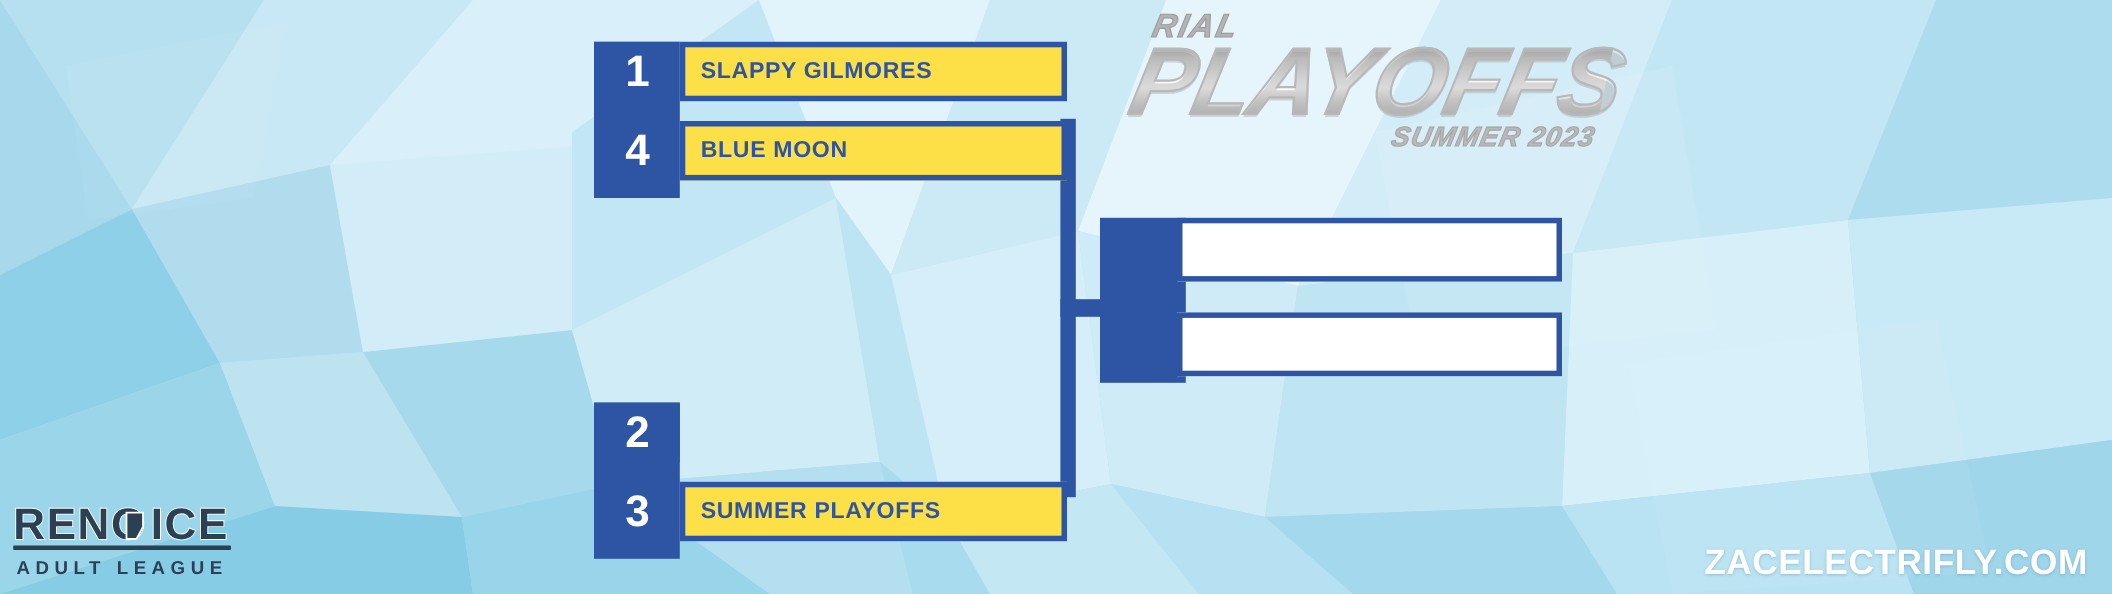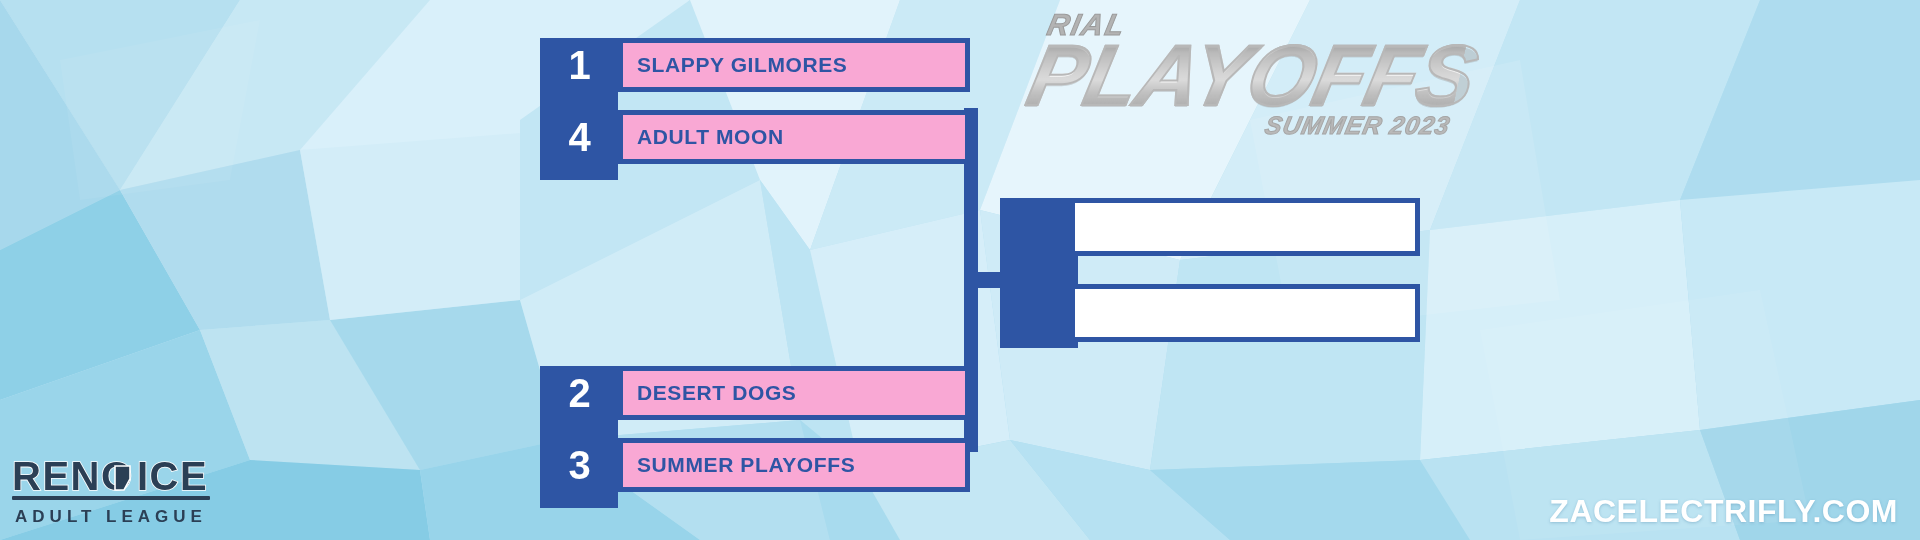--- a/index.html
+++ b/index.html
@@ -25,21 +25,21 @@
   .row{
     position:absolute;left:0;height:54px;display:flex;align-items:stretch;
   }
   .seedbox{
     width:78px;flex:0 0 78px;background:#2e55a4;
     display:flex;align-items:center;justify-content:center;
     color:#ffffff;font-size:40px;font-weight:bold;line-height:1;
     letter-spacing:-1px;
   }
   .teambox{
-    flex:1 1 auto;background:#f9a8d4;border:5px solid #2e55a4;
+    flex:1 1 auto;background:#fde047;border:5px solid #2e55a4;
     display:flex;align-items:center;
     box-sizing:border-box;
   }
   .teamname{
     color:#2e55a4;font-size:21px;font-weight:bold;letter-spacing:0.6px;
     padding-left:14px;white-space:nowrap;
   }
 
   
   .conn{position:absolute;background:#2e55a4;}
@@ -166,33 +166,30 @@
     <div class="row" style="top:0px;width:430px;">
       <div class="seedbox">1</div>
       <div class="teambox">
         <span class="teamname">SLAPPY GILMORES</span>
       </div>
     </div>
 
     <div class="row" style="top:72px;width:430px;">
       <div class="seedbox">4</div>
       <div class="teambox">
-        <span class="teamname">ADULT MOON</span>
+        <span class="teamname">BLUE MOON</span>
       </div>
     </div>
   </div>
 
   <div class="matchup" style="left:540px;top:366px;width:430px;height:142px;">
     <div class="seedcol"></div>
 
     <div class="row" style="top:0px;width:430px;">
       <div class="seedbox">2</div>
-      <div class="teambox">
-        <span class="teamname">DESERT DOGS</span>
-      </div>
     </div>
 
     <div class="row" style="top:72px;width:430px;">
       <div class="seedbox">3</div>
       <div class="teambox">
         <span class="teamname">SUMMER PLAYOFFS</span>
       </div>
     </div>
   </div>
 

